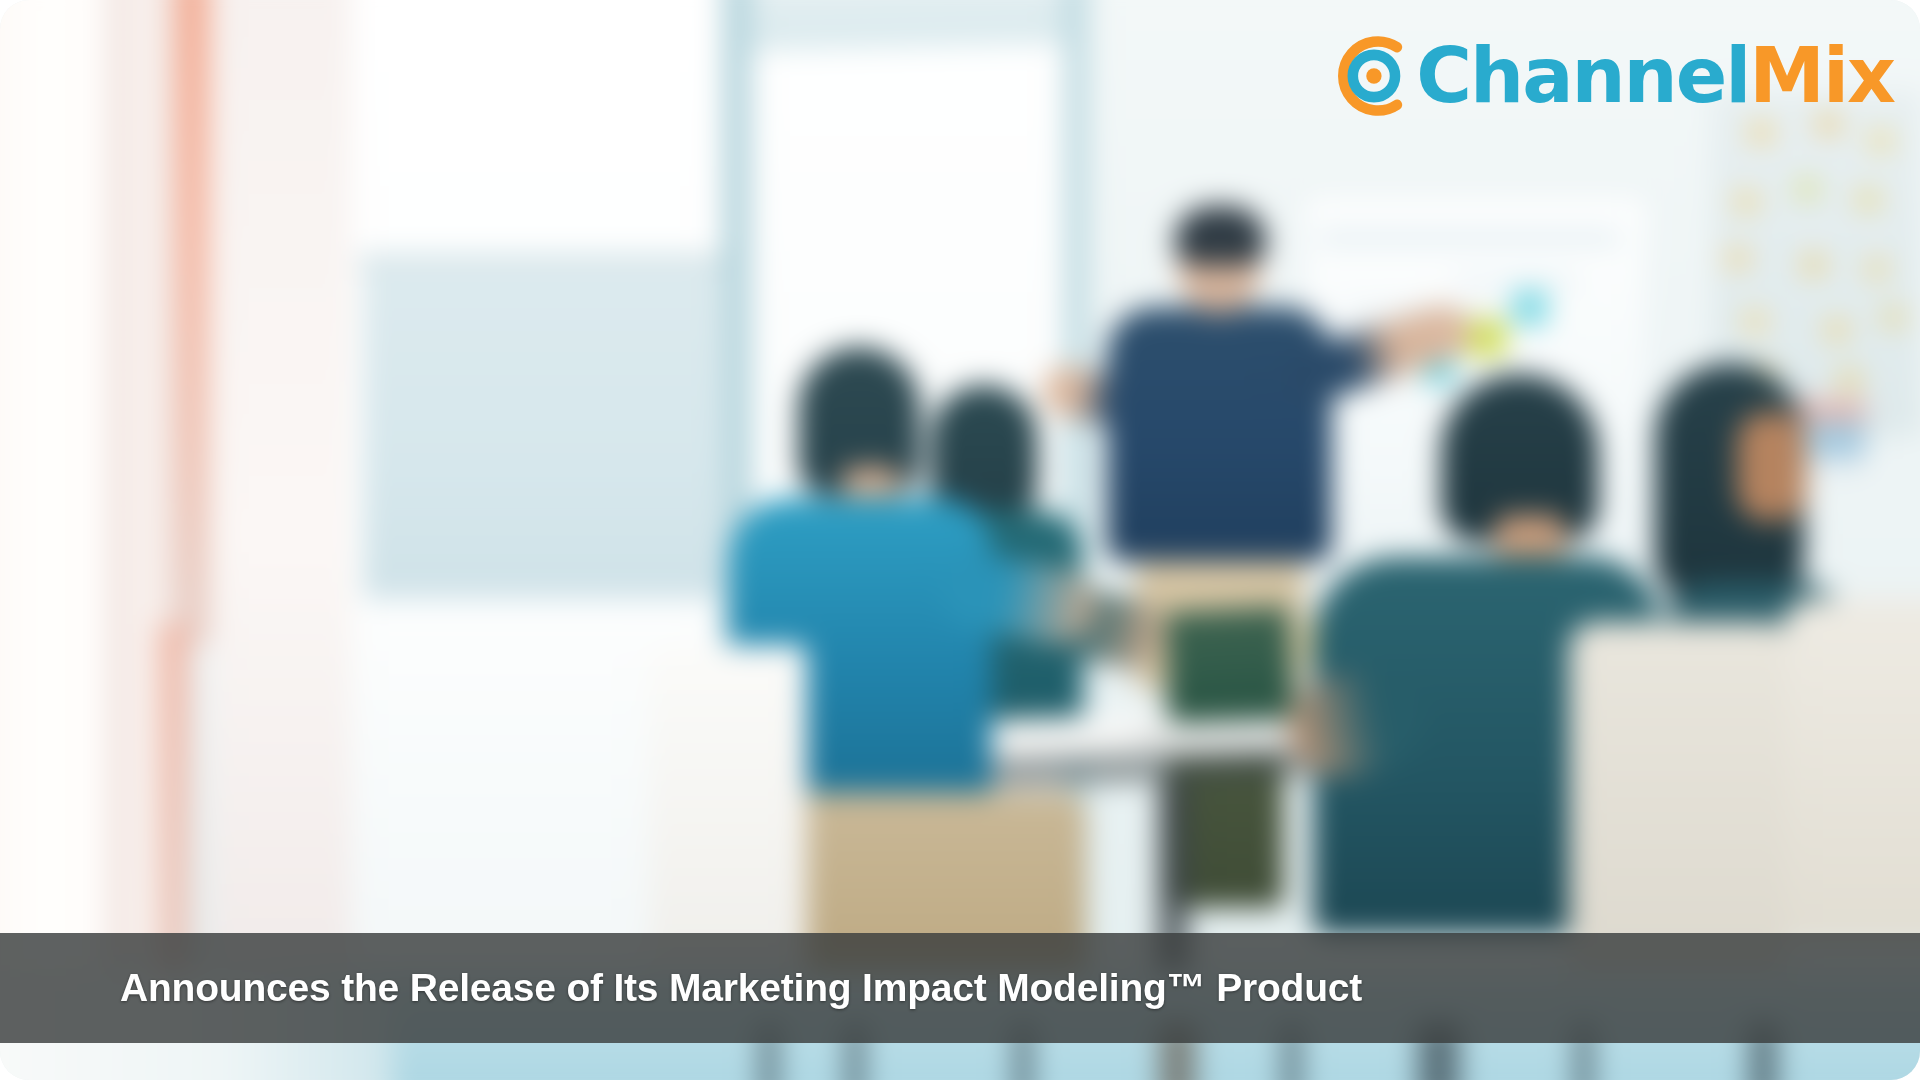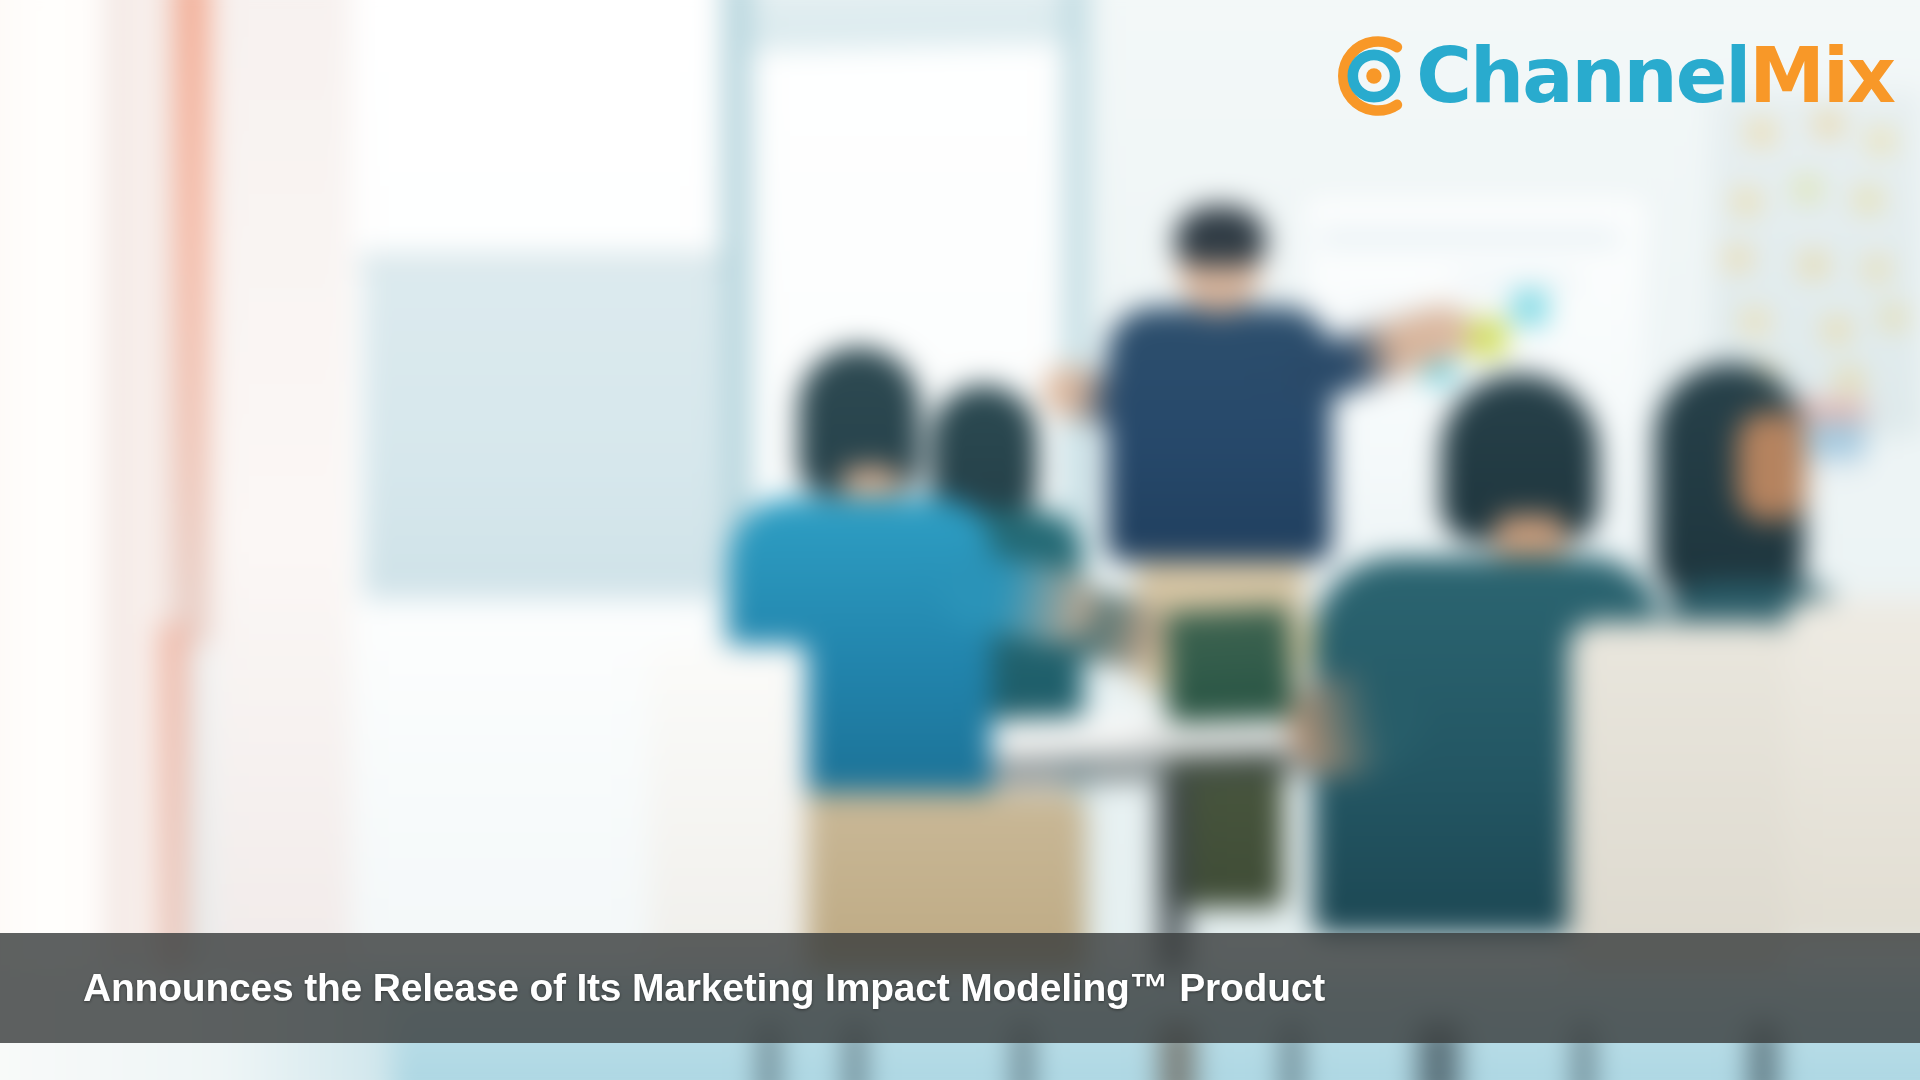--- a/index.html
+++ b/index.html
@@ -11,20 +11,21 @@
   body {
     font-family: "Liberation Sans", sans-serif;
   }
 
   #banner {
     position: relative;
     width: 1920px;
     height: 1080px;
     overflow: hidden;
     background: #eef4f5;
+    border-radius: 29px;
   }
 
   
   .scene {
     position: absolute;
     inset: 0;
     overflow: hidden;
     filter: blur(13px);
     transform: scale(1.05);
   }
@@ -381,21 +382,21 @@
     background: rgba(58, 62, 62, 0.82);
     display: flex;
     align-items: center;
     z-index: 30;
   }
   #caption-text {
     color: #ffffff;
     font-size: 39px;
     font-weight: 700;
     letter-spacing: -0.2px;
-    margin-left: 83px;
+    margin-left: 120px;
     white-space: nowrap;
     text-shadow: 0 1px 3px rgba(0,0,0,.45);
   }
 </style>
 </head>
 <body>
 
 <div id="banner">
 
   <div class="scene">

